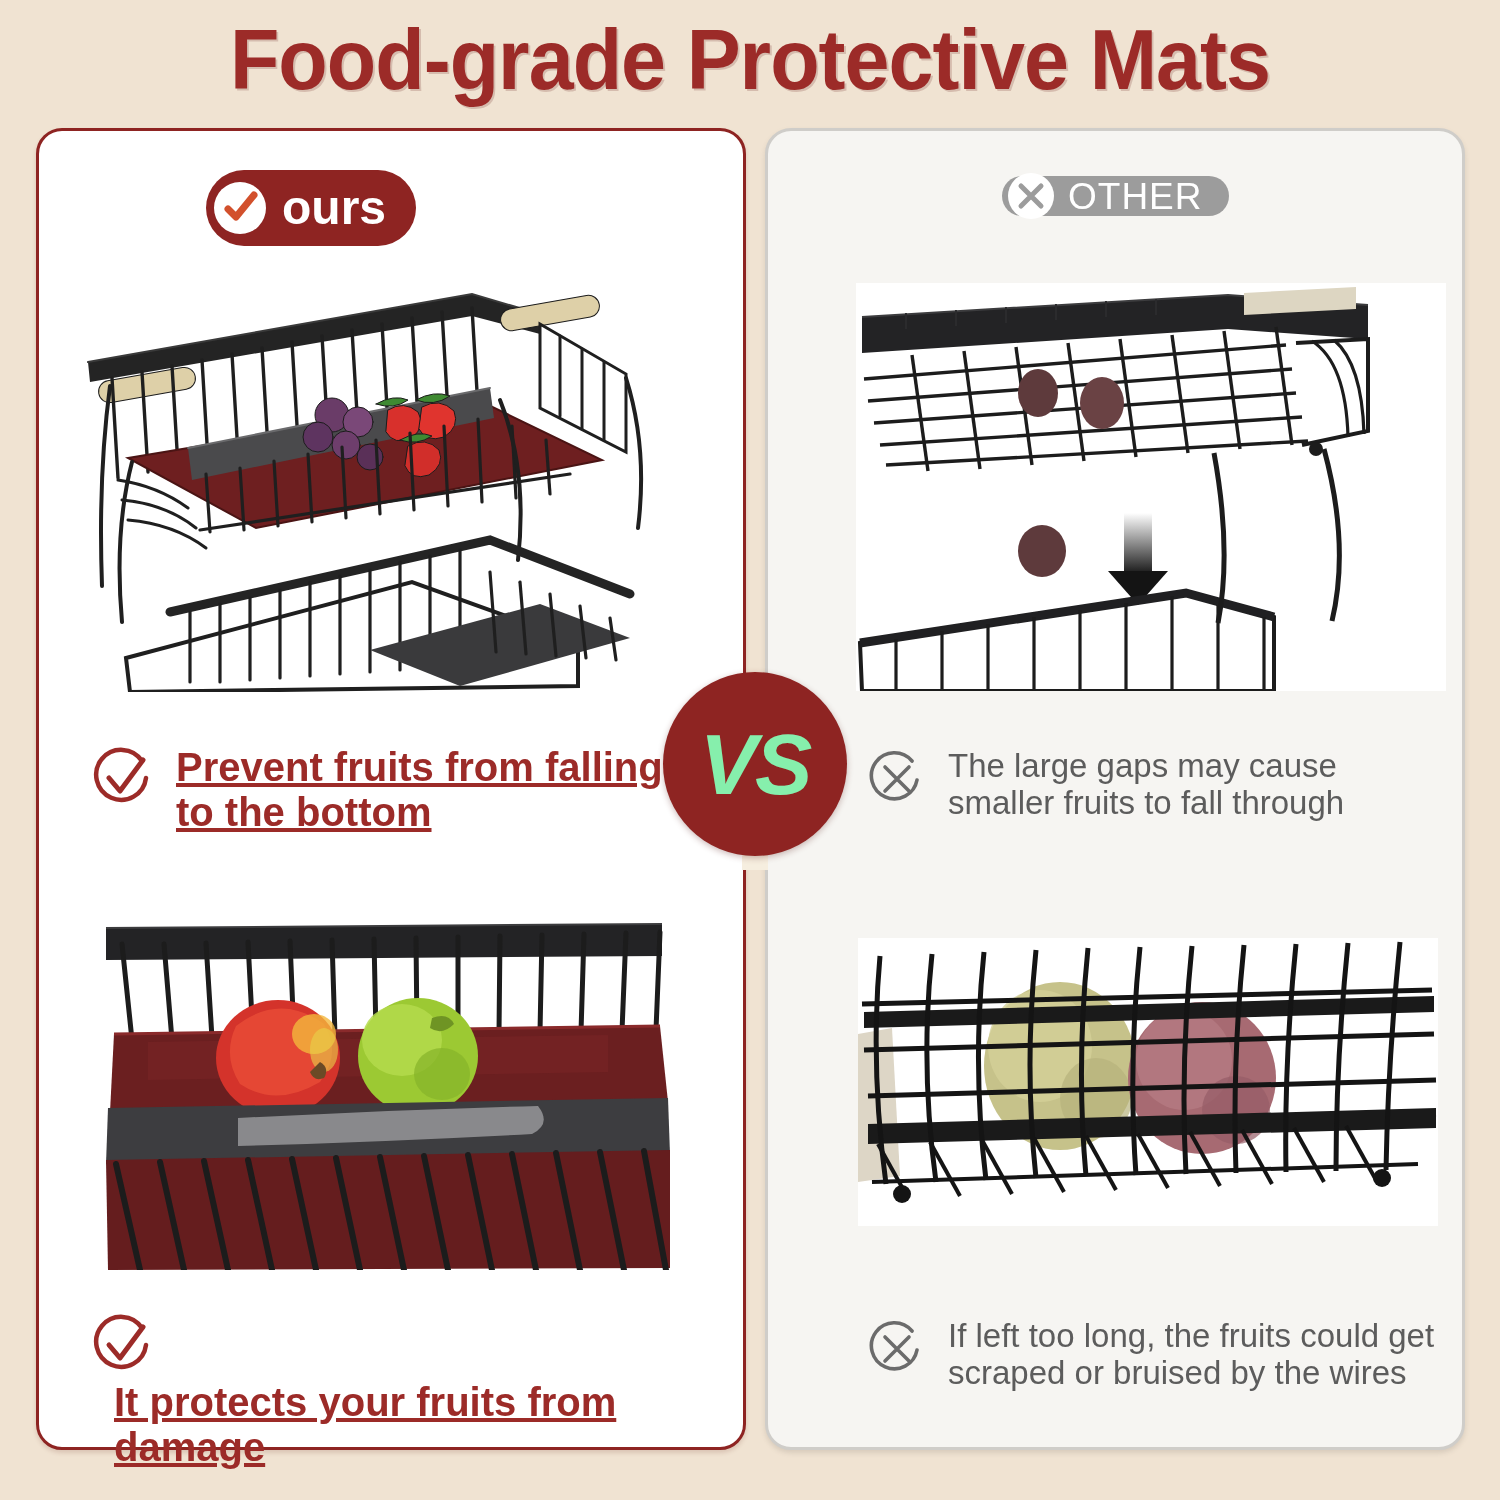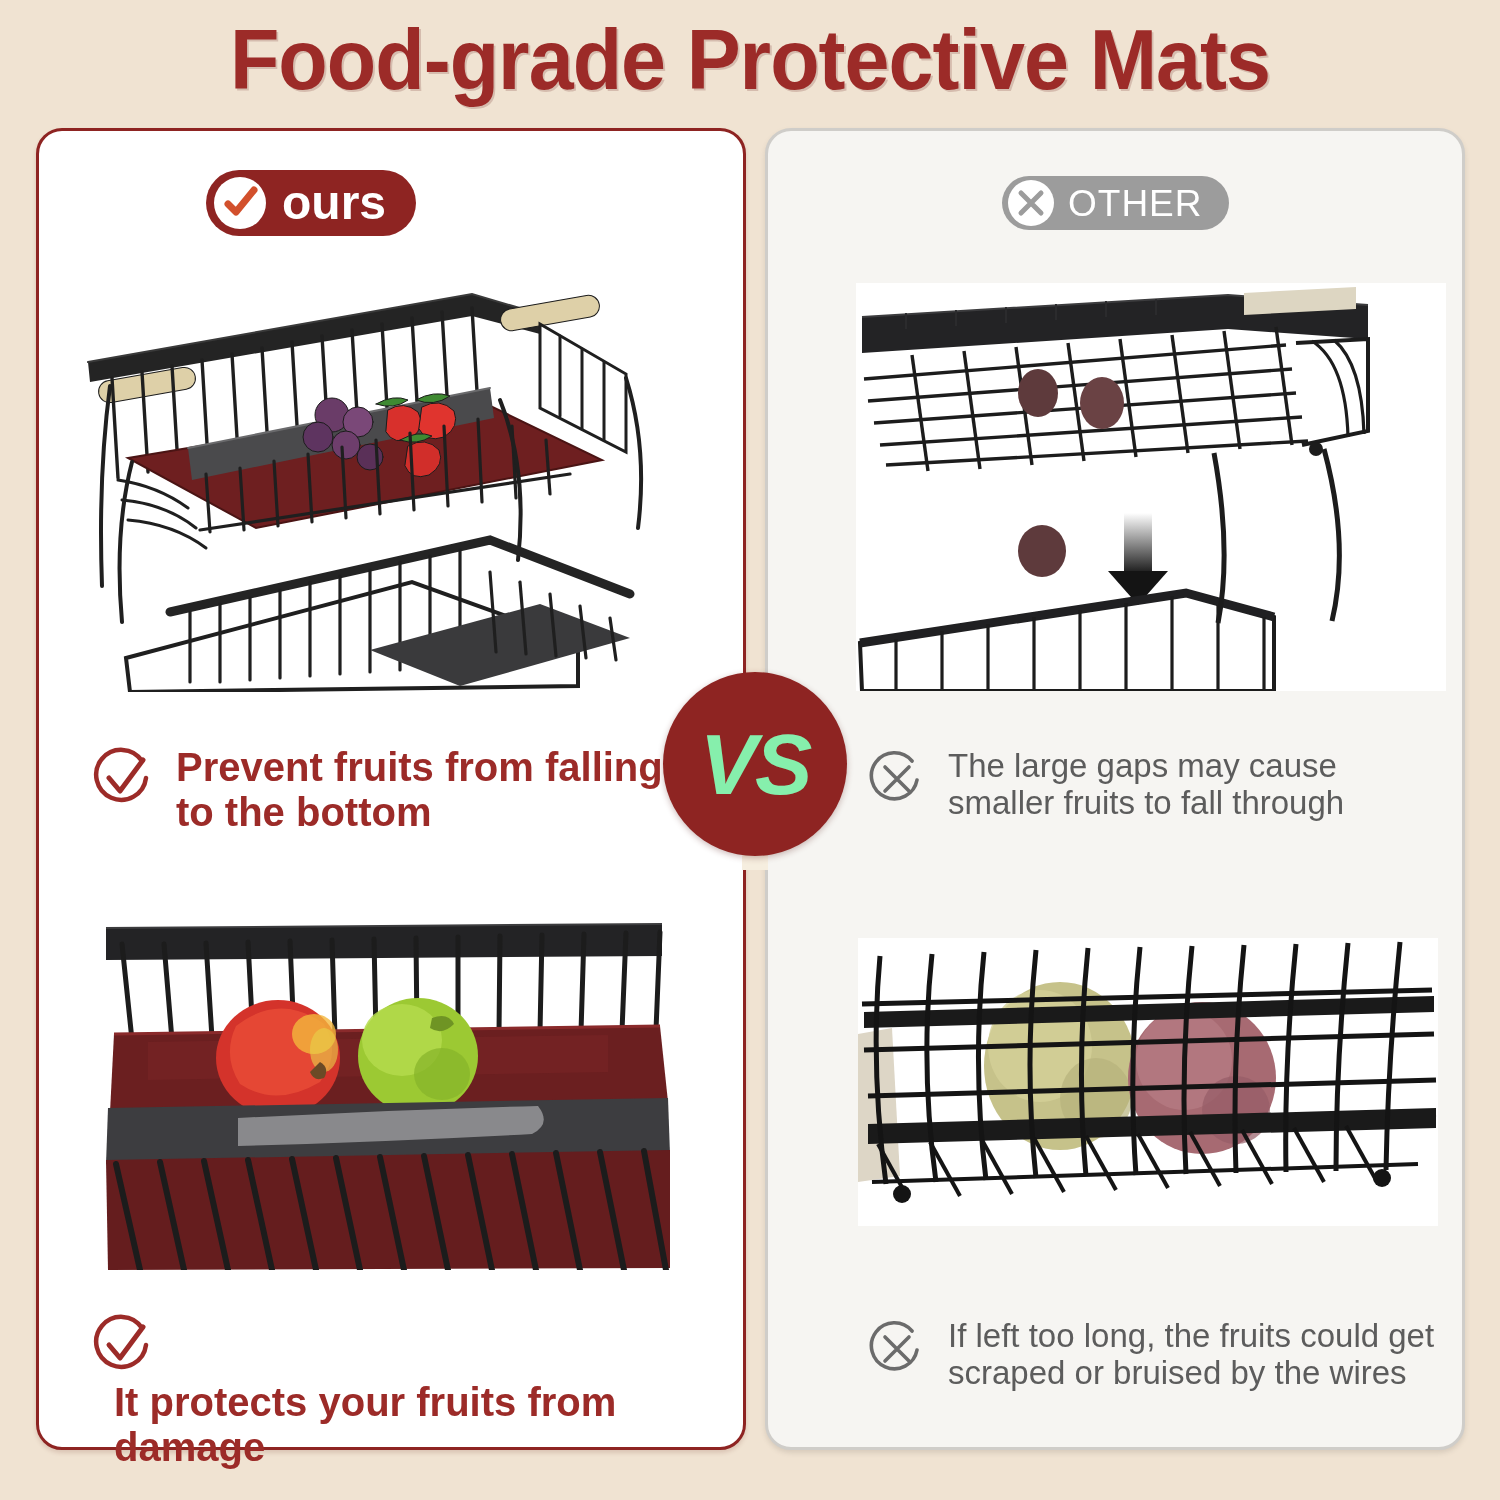--- a/index.html
+++ b/index.html
@@ -56,34 +56,34 @@
     border: 3px solid #cfcdc9;
     box-shadow: 0 3px 5px rgba(120,110,100,0.20);
   }
 
   
   .badge {
     position: absolute;
     display: flex;
     align-items: center;
     border-radius: 44px;
-    height: 66px;
+    height: 76px;
     padding: 0 30px 0 8px;
     box-sizing: border-box;
   }
   .badge-ours {
     left: 206px;
     top: 170px;
     background: #8e2422;
   }
   .badge-other {
     left: 1002px;
     top: 176px;
     background: #9c9c9c;
-    height: 54px;
+    height: 40px;
     padding: 0 26px 0 6px;
     text-align: right;
   }
   .badge-mark {
     width: 52px;
     height: 52px;
     border-radius: 50%;
     background: #ffffff;
     display: flex;
     align-items: center;
@@ -159,20 +159,21 @@
   }
   .caption-icon { flex: none; margin-top: 2px; }
   .caption-text {
     margin-left: 22px;
     line-height: 1.12;
   }
   .caption-ours .caption-text {
     color: #9c2b28;
     font-size: 40px;
     font-weight: bold;
+    text-decoration: underline;
   }
   .caption-other .caption-text {
     color: #5c5c5c;
     font-size: 33px;
     font-weight: normal;
   }
 
   .caption-ours-1  { left: 92px;  top: 745px;  width: 580px; }
   .caption-ours-2  { left: 92px;  top: 1312px; width: 580px; flex-direction: column; }
   .caption-other-1 { left: 868px; top: 748px;  width: 570px; }

